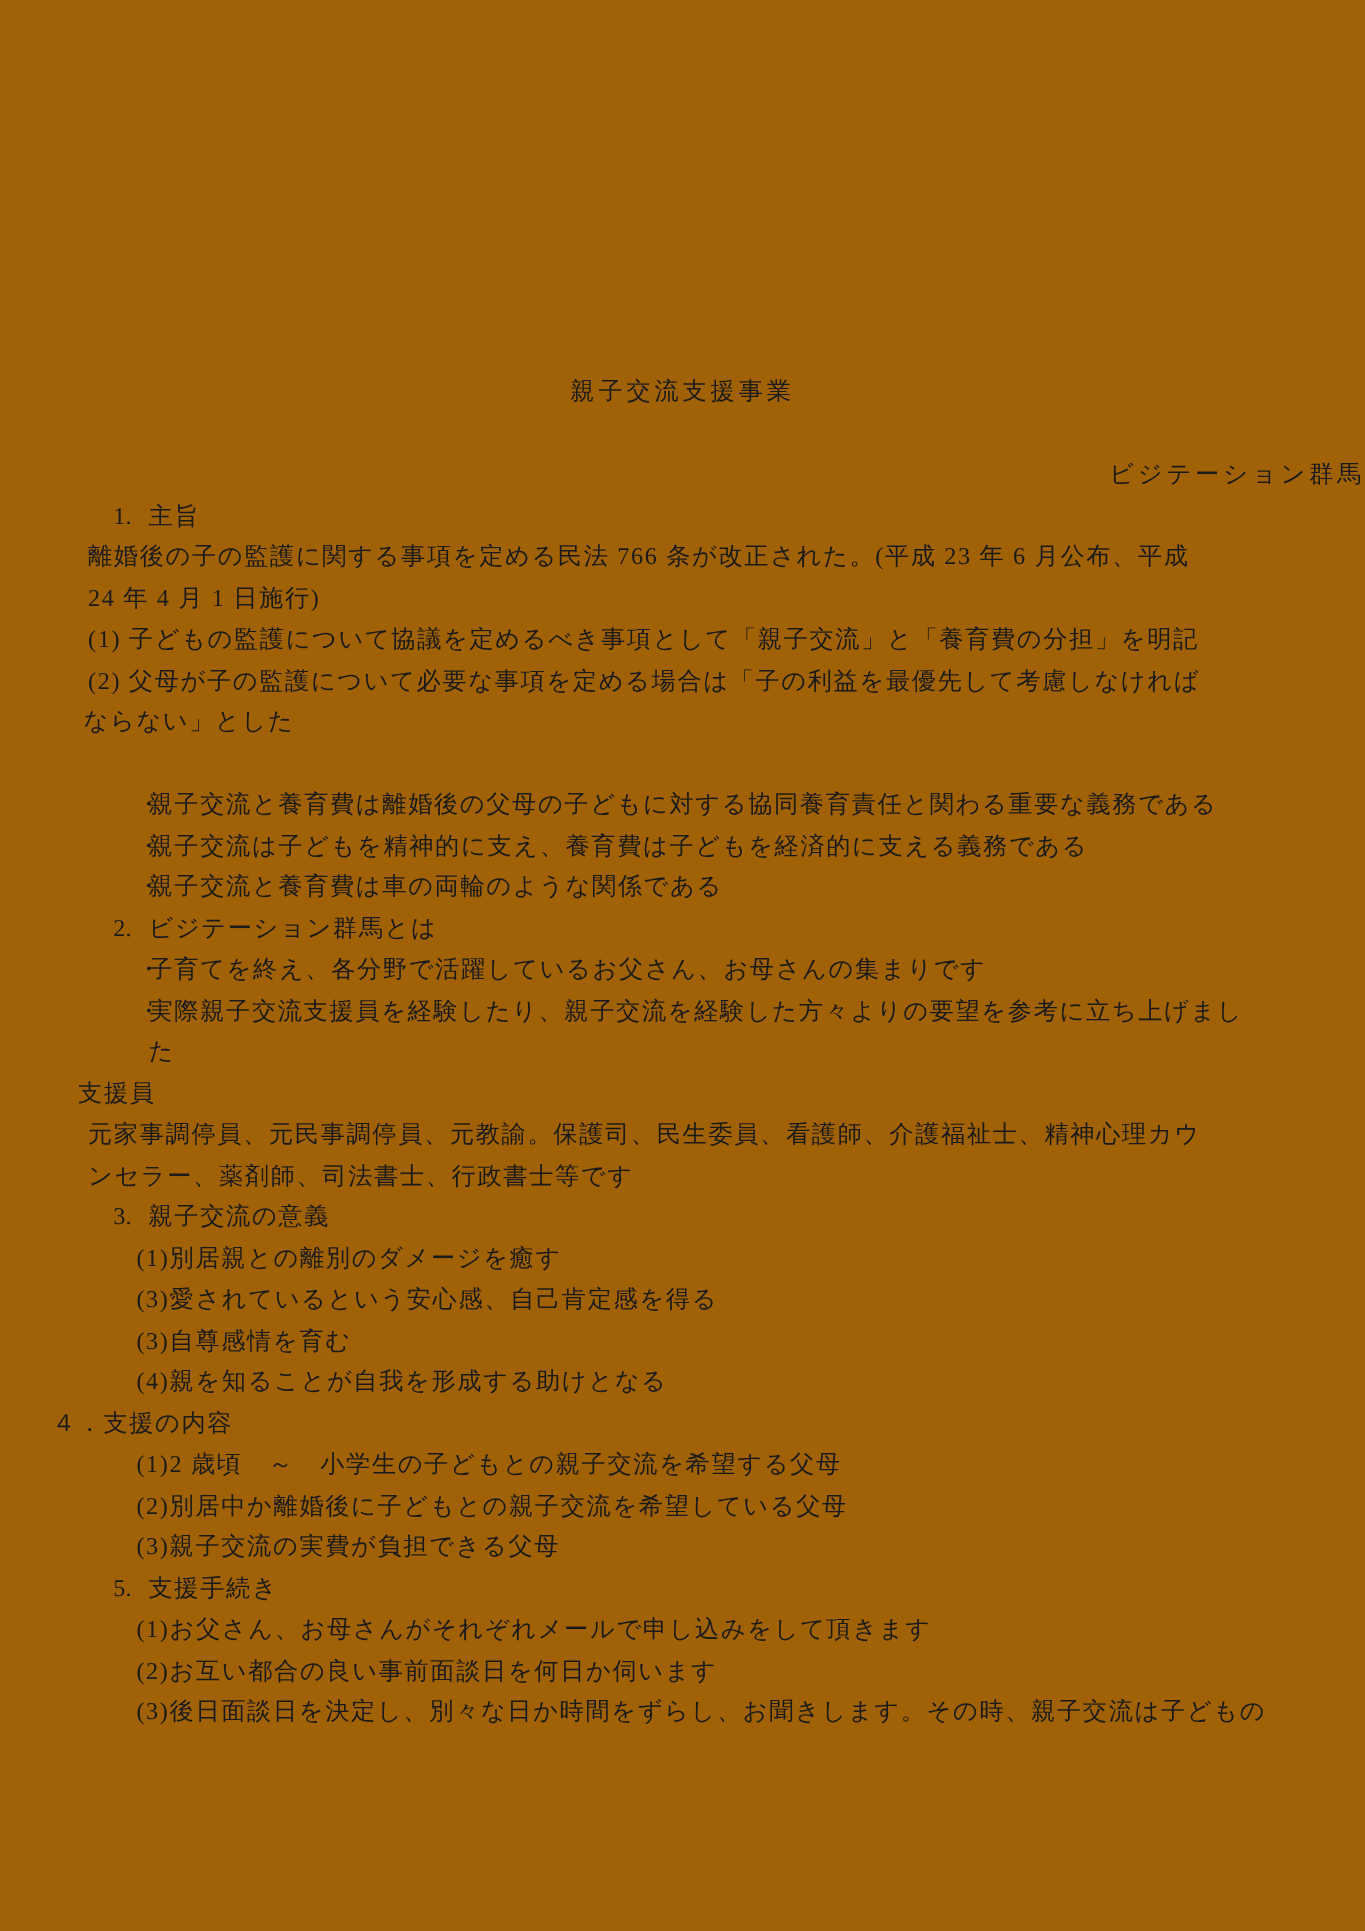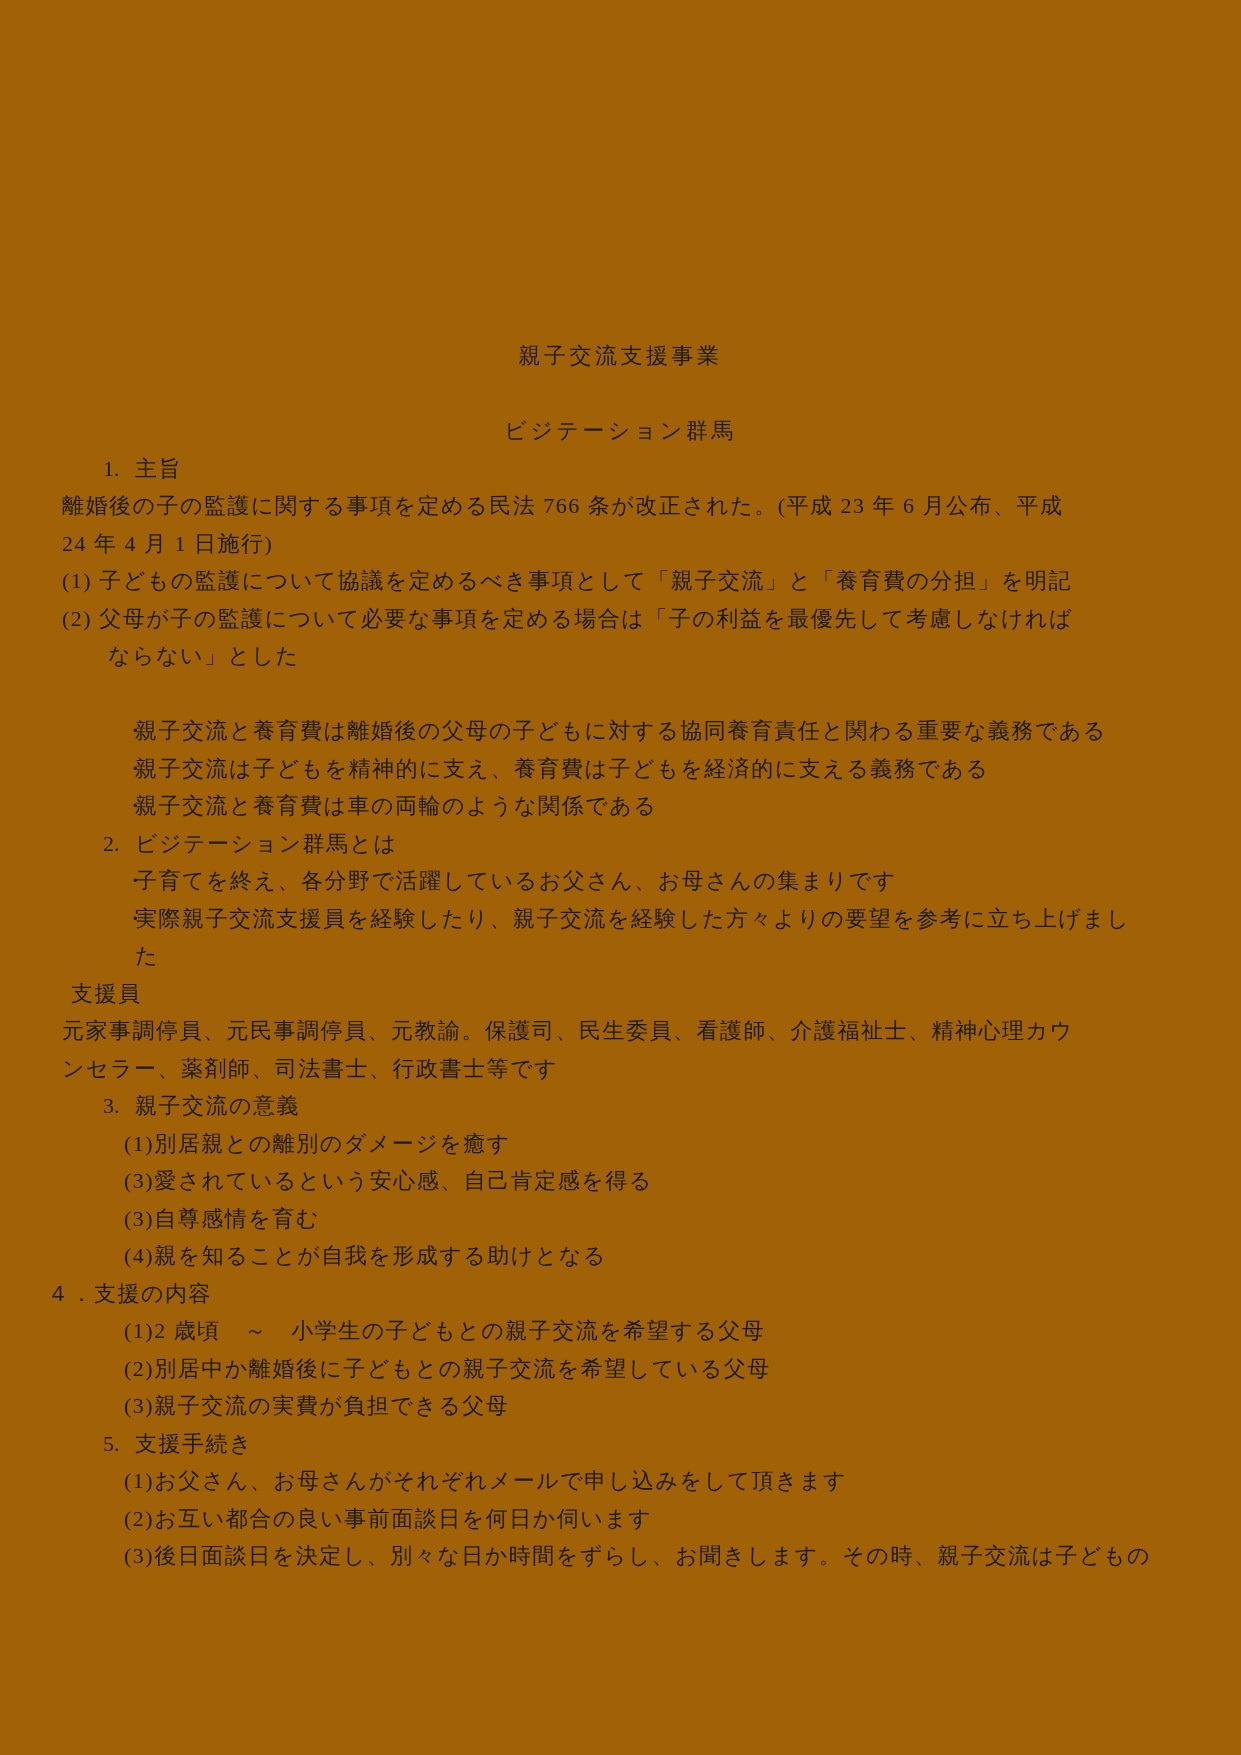--- a/index.html
+++ b/index.html
@@ -28,28 +28,28 @@
     font-size: 22px;
     letter-spacing: 1.5px;
     white-space: pre;
   }
   .title-line {
     text-align: center;
     font-size: 22px;
     letter-spacing: 3.5px;
   }
   .subtitle-line {
-    text-align: center;
+    text-align: right;
     font-size: 22px;
     letter-spacing: 3.5px;
   }
   
   .k-numbered { padding-left: 103px; }
-  .k-body     { padding-left: 62px; }
-  .k-cont     { padding-left: 108px; }
+  .k-body     { padding-left: 80px; }
+  .k-cont     { padding-left: 76px; }
   .k-cont2    { padding-left: 135px; }
   .k-bullet   { padding-left: 124px; }
   .k-sub      { padding-left: 124px; }
   .k-label    { padding-left: 71px; }
   .k-h4       { padding-left: 47px; }
   .k-blank    { }
   .num {
     display: inline-block;
     width: 32px;
     letter-spacing: 0;

